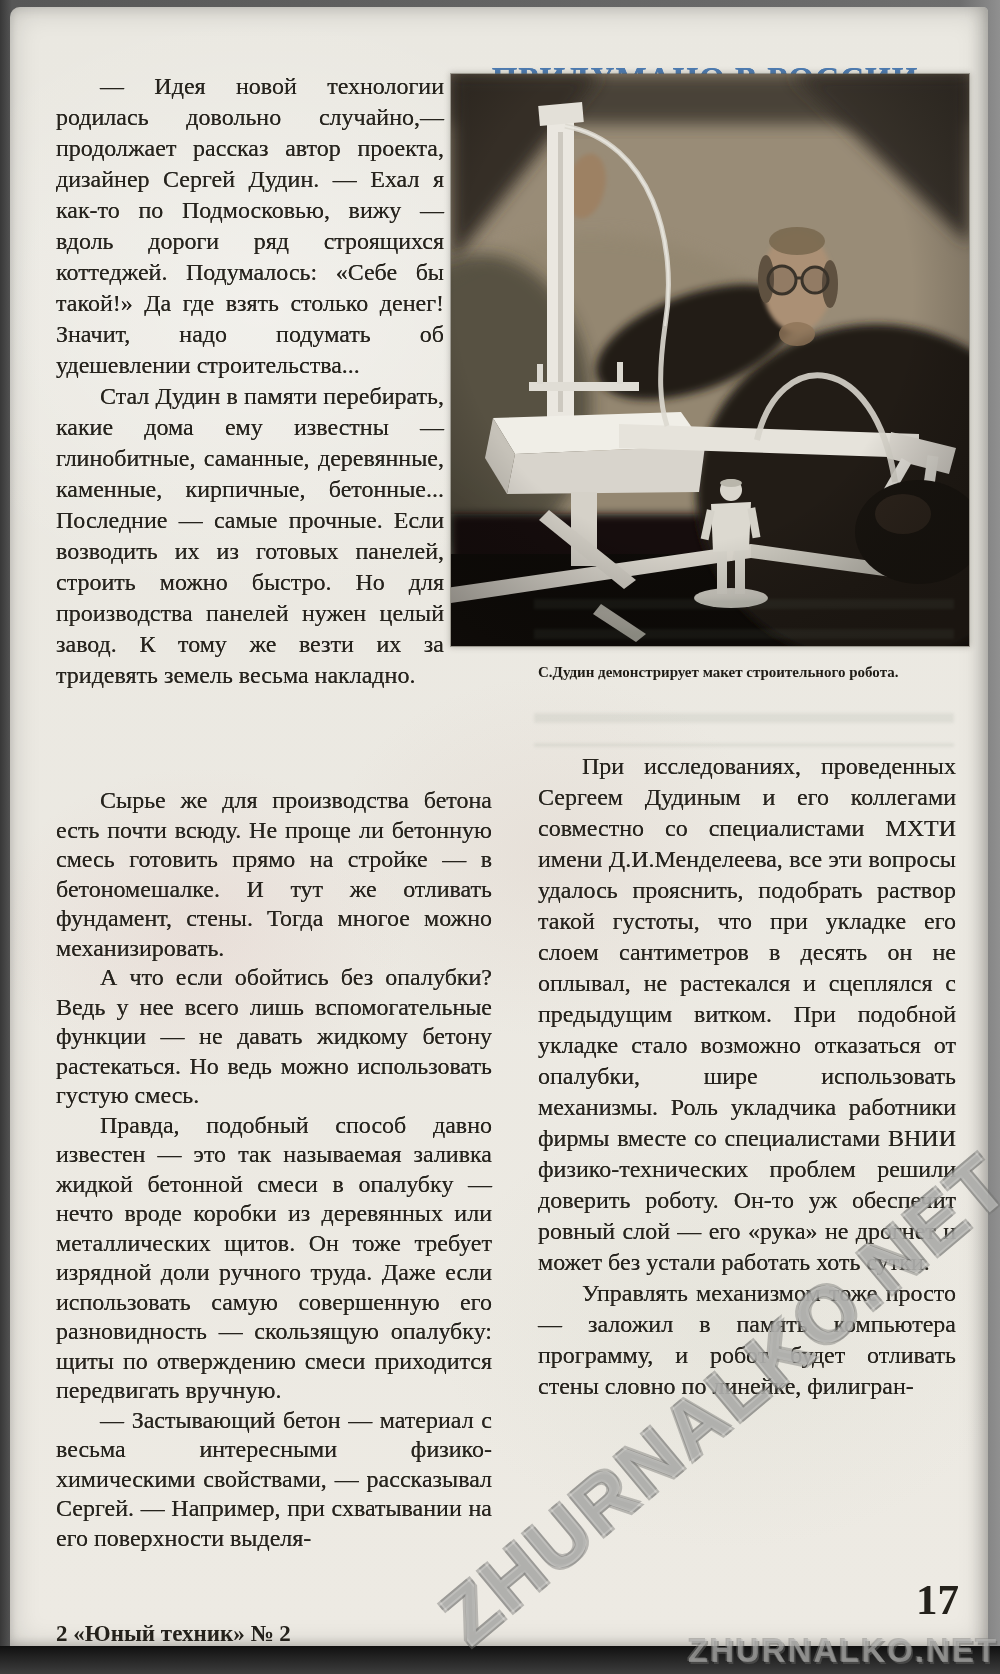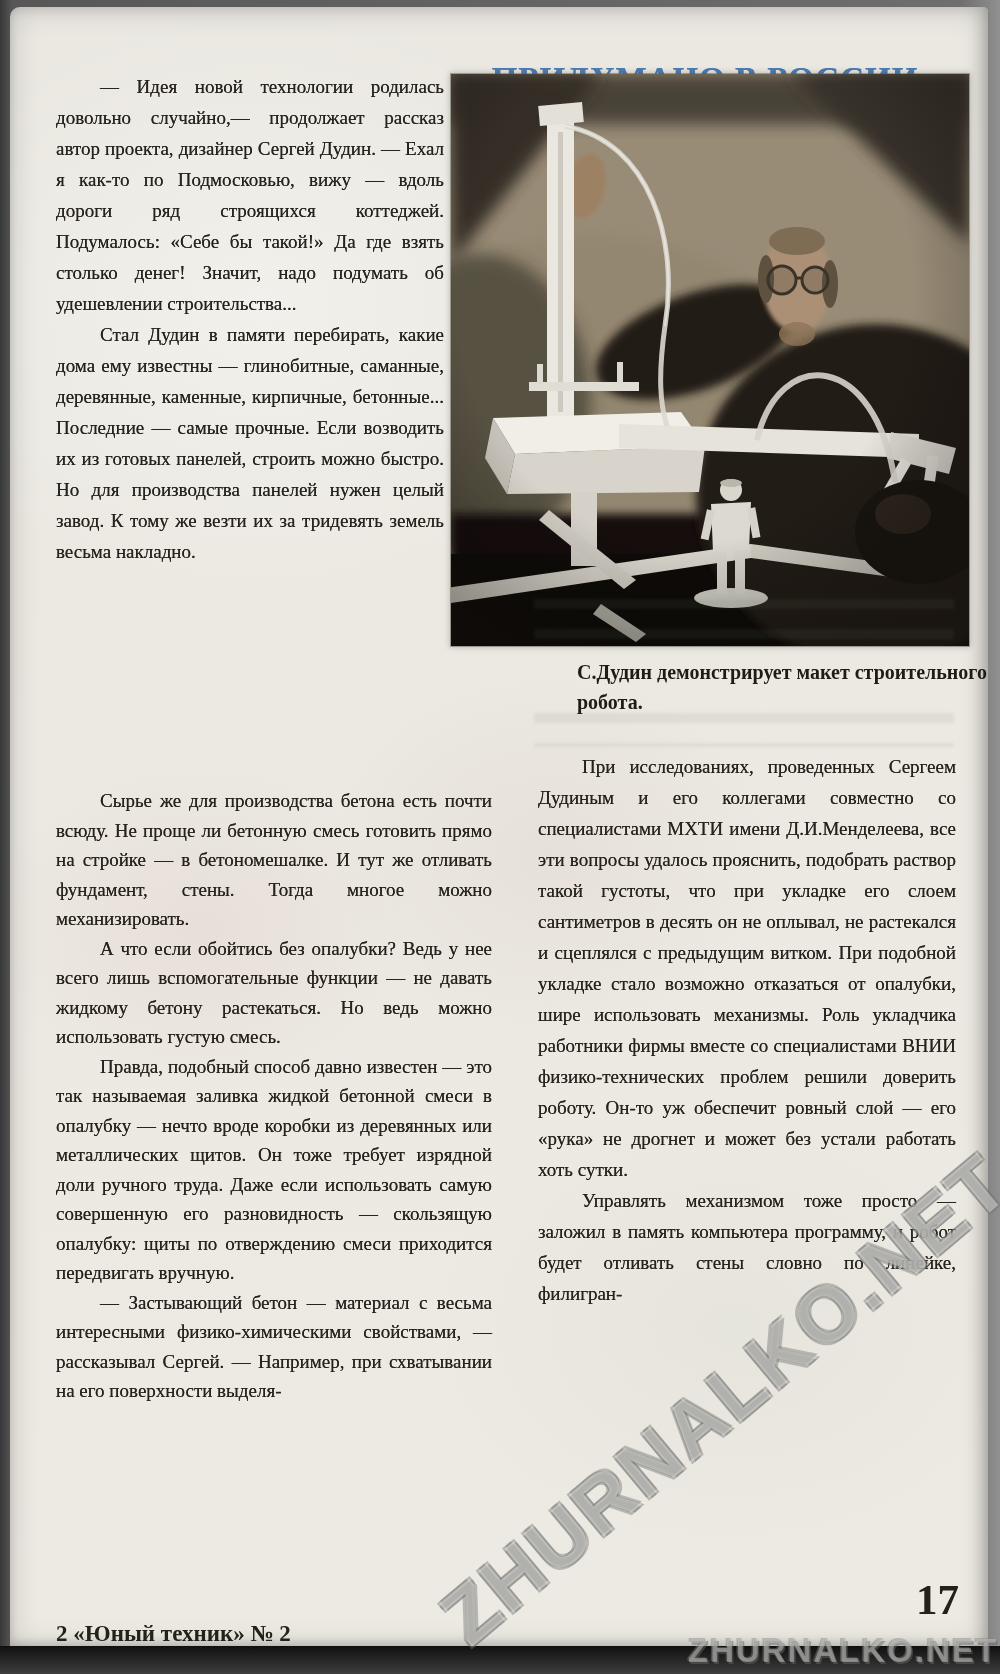--- a/index.html
+++ b/index.html
@@ -13,32 +13,32 @@
           radial-gradient(320px 260px at 540px 850px, rgba(196,160,148,.12), transparent 70%),
           radial-gradient(420px 320px at 720px 1320px, rgba(172,182,158,.10), transparent 70%),
           radial-gradient(500px 400px at 250px 300px, rgba(255,255,255,.35), transparent 75%),
           linear-gradient(#eae8e1,#edeae3);
         box-shadow:inset 0 0 30px rgba(0,0,0,.18), inset -8px 0 14px rgba(0,0,0,.14), inset 0 -6px 10px rgba(0,0,0,.12);}
   .band-bottom{position:absolute;left:0;top:1646px;width:1000px;height:28px;
         background:linear-gradient(#101010,#3e3e3e);}
   .header{position:absolute;left:480px;top:18px;width:430px;text-align:center;
         font-weight:bold;font-size:33px;letter-spacing:1px;color:#4e7cb2;
         text-shadow:0 0 .6px #4e7cb2;margin-top:36px;}
-  .col p{margin:0;font-size:19px;line-height:31px;text-align:justify;
+  .col p{margin:0;font-size:24px;line-height:31px;text-align:justify;
         text-indent:44px;color:#26231d;text-shadow:0 0 .6px rgba(38,35,29,.85);}
   .left-narrow{position:absolute;left:46px;top:64px;width:388px;}
   .left-wide{position:absolute;left:46px;top:779px;width:436px;}
   .left-wide p{line-height:29.5px;}
   .right-col{position:absolute;left:528px;top:744px;width:418px;}
   .right-col p.cont{text-indent:0;}
   .photo{position:absolute;left:440px;top:66px;width:518px;height:572px;margin:0;
         border:1px solid rgba(90,85,75,.55);box-shadow:0 0 6px rgba(60,55,45,.3);}
   .photo svg{display:block;width:100%;height:100%;}
   .caption{position:absolute;left:528px;top:650px;width:424px;
-        font-weight:bold;font-size:20px;line-height:30px;color:#1f1c16;text-align:left;margin-left:39px;}
+        font-weight:bold;font-size:15px;line-height:30px;color:#1f1c16;text-align:left;}
   .bleed{position:absolute;opacity:.55;filter:blur(1.6px);
         background:repeating-linear-gradient(180deg, rgba(108,124,108,.20) 0 10px, rgba(0,0,0,0) 10px 30px);}
   #bleed1{left:524px;top:592px;width:420px;height:52px;}
   #bleed2{left:524px;top:706px;width:420px;height:34px;}
   .footer{position:absolute;left:46px;top:1584px;font-weight:bold;font-size:23px;color:#24211b;margin-top:30px;}
   .pagenum{position:absolute;left:906px;top:1568px;font-weight:bold;font-size:43px;color:#24211b;}
   .wm-diag{position:absolute;left:382px;top:1368px;width:660px;height:110px;
         transform:rotate(-40deg);text-align:center;
         font-family:"Liberation Sans", sans-serif;font-weight:bold;font-size:78px;letter-spacing:3px;
         color:rgba(245,245,242,.40);

